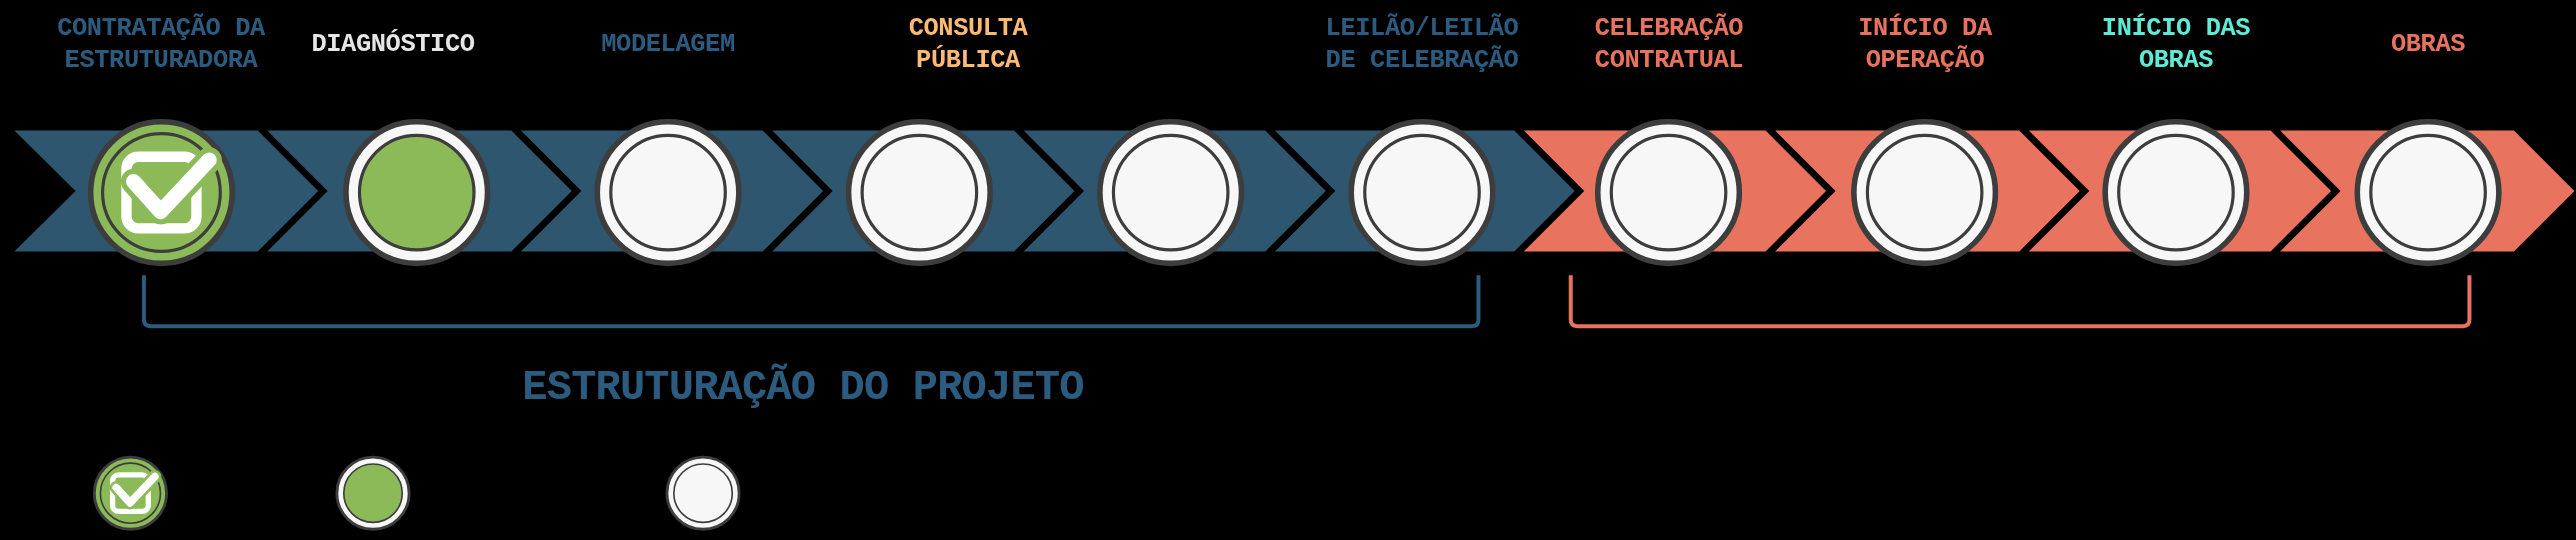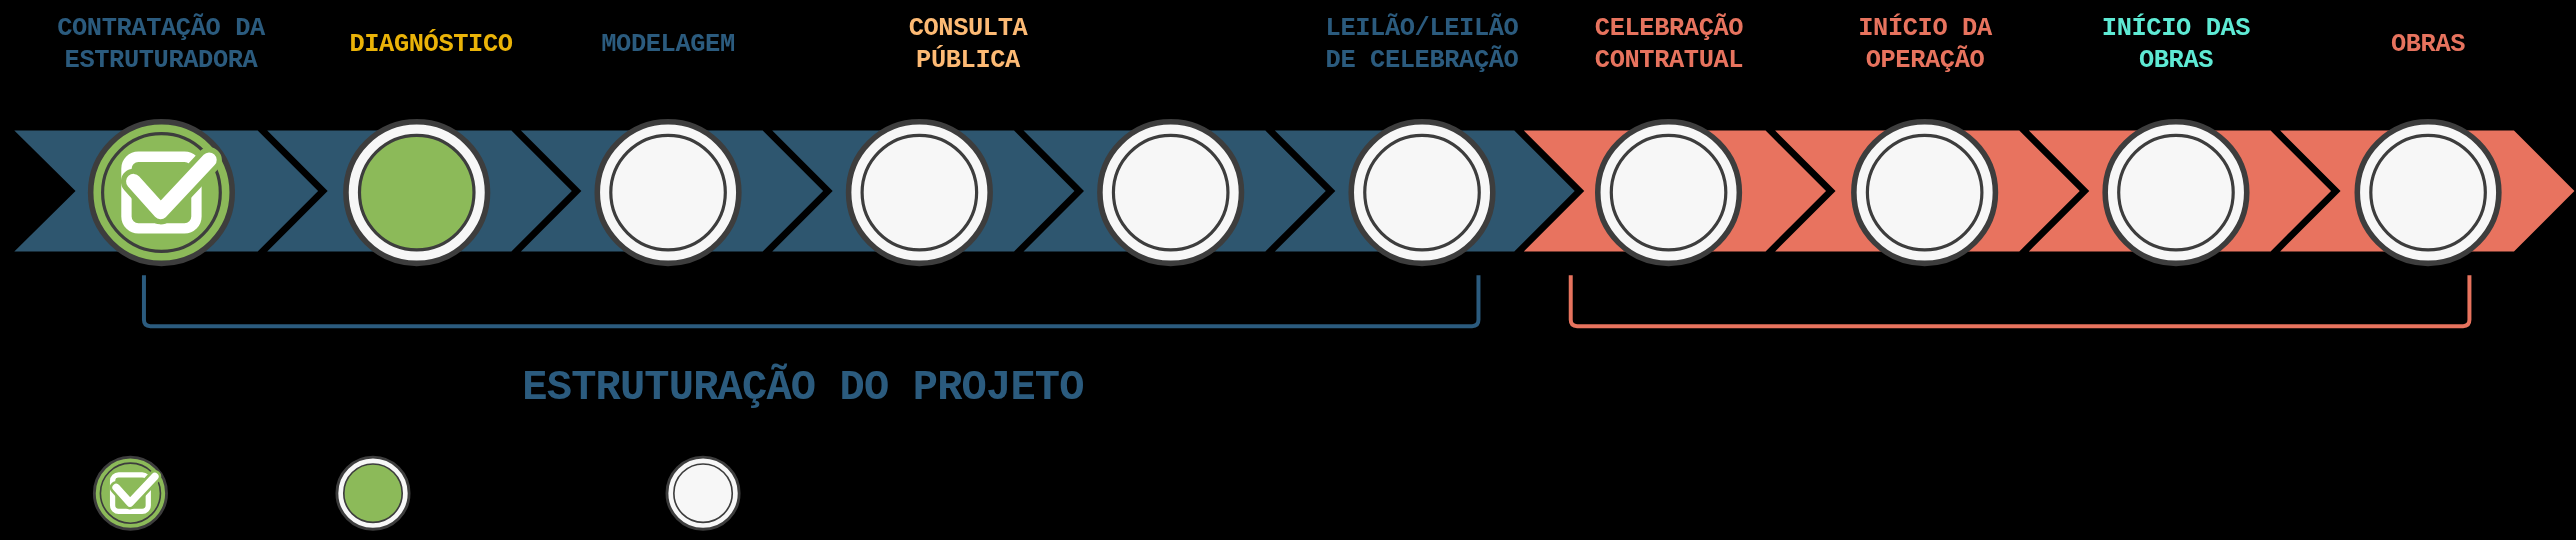--- a/index.html
+++ b/index.html
@@ -29,21 +29,21 @@
 </style>
 </head>
 <body>
 
 <div class="stage-diagram">
 
   <div class="stage-label" style="left: 161px; color: rgb(43, 91, 126);">
       <span>CONTRATAÇÃO DA</span>
       <span>ESTRUTURADORA</span>
     </div>
-  <div class="stage-label" style="left: 431px; color: #eab308;">
+  <div class="stage-label" style="left: 393px; color: #e5e5e5;">
       <span>DIAGNÓSTICO</span>
     </div>
   <div class="stage-label" style="left: 668px; color: rgb(43, 91, 126);">
       <span>MODELAGEM</span>
     </div>
   <div class="stage-label" style="left: 968px; color: #fdba74;">
       <span>CONSULTA</span>
       <span>PÚBLICA</span>
     </div>
   <div class="stage-label" style="left: 1422px; color: rgb(43, 91, 126);">

